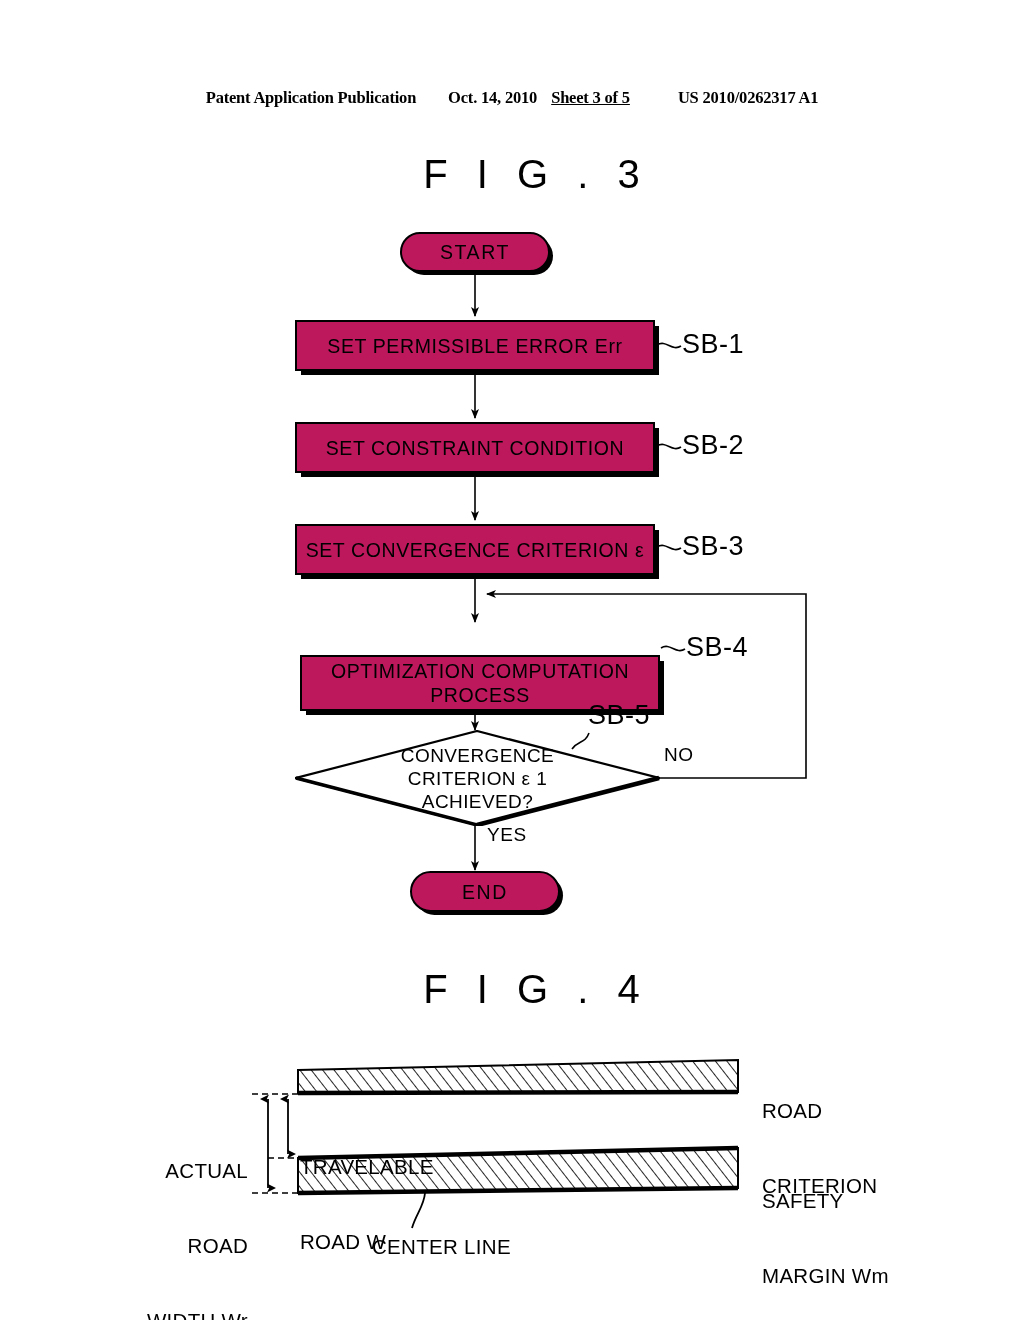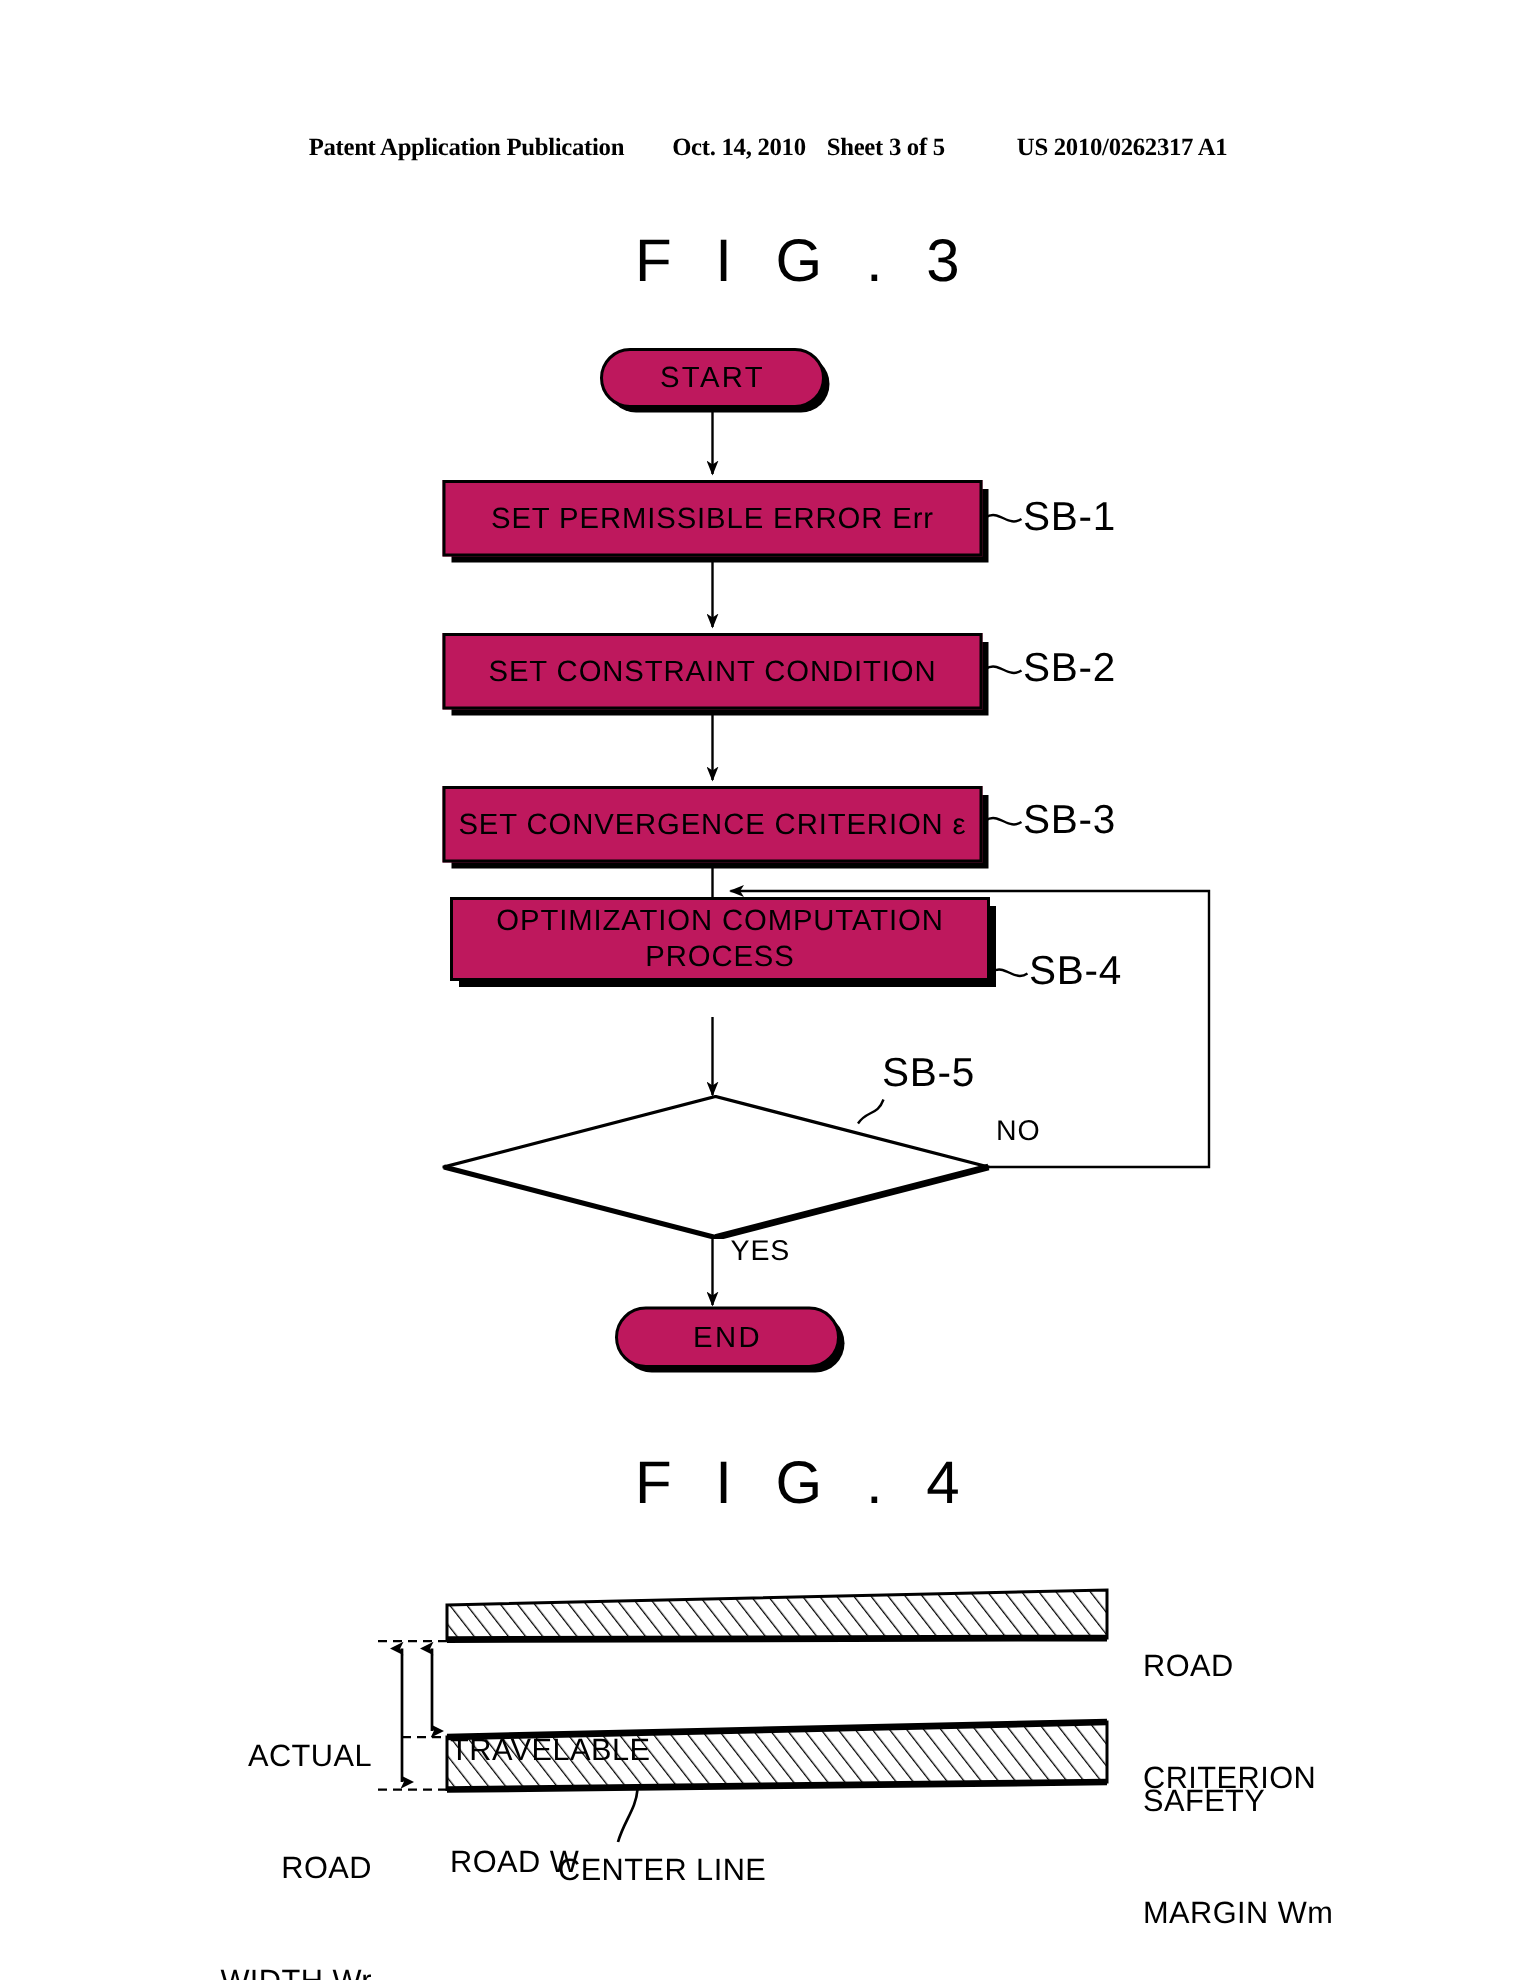--- a/index.html
+++ b/index.html
@@ -26,21 +26,21 @@
     justify-content: center;
     align-items: baseline;
     font-family: "Liberation Serif", serif;
     font-weight: bold;
     font-size: 16.5px;
     letter-spacing: -0.2px;
     white-space: pre;
   }
   .patent-header .hdr-pub { }
   .patent-header .hdr-date { margin-left: 32px; }
-  .patent-header .hdr-sheet { margin-left: 14px; }
+  .patent-header .hdr-sheet { margin-left: 14px; text-decoration: underline; }
   .patent-header .hdr-num { margin-left: 48px; }
 
   
   .fig-title {
     position: absolute;
     width: 1024px;
     text-align: center;
     font-family: "Liberation Sans", sans-serif;
     font-size: 40px;
     letter-spacing: 9px;
@@ -210,33 +210,38 @@
 <div class="node" style="left:295px; top:422px; width:360px; height:51px;">
   <span>SET CONSTRAINT CONDITION</span>
 </div>
 <div class="ref-label" style="left:682px; top:430px;">SB-2</div>
 
 <div class="node" style="left:295px; top:524px; width:360px; height:51px;">
   <span>SET CONVERGENCE CRITERION ε</span>
 </div>
 <div class="ref-label" style="left:682px; top:531px;">SB-3</div>
 
-<div class="node" style="left:300px; top:598px; width:360px; height:56px; flex-direction:column;">
+<div class="node" style="left:300px; top:655px; width:360px; height:56px; flex-direction:column;">
   <span>OPTIMIZATION COMPUTATION</span>
   <span>PROCESS</span>
 </div>
 <div class="ref-label" style="left:686px; top:632px;">SB-4</div>
 
 <div class="diamond-wrap" style="left:295px; top:730px; width:365px; height:96px;">
   <svg width="365" height="96">
     <polygon points="182,1 364,48 182,95 1,48" fill="#ffffff" stroke="#000" stroke-width="2.2"></polygon>
 
     <line x1="182" y1="95" x2="364" y2="48" stroke="#000" stroke-width="4.6"></line>
     <line x1="1" y1="48" x2="182" y2="95" stroke="#000" stroke-width="3.4"></line>
   </svg>
+  <div class="diamond-label">
+    <div>CONVERGENCE</div>
+    <div>CRITERION ε 1</div>
+    <div>ACHIEVED?</div>
+  </div>
 </div>
 <div class="ref-label" style="left:588px; top:700px;">SB-5</div>
 
 <div class="branch-label" style="left:664px; top:744px;">NO</div>
 <div class="branch-label" style="left:487px; top:824px;">YES</div>
 
 <div class="node terminator" style="left:410px; top:871px; width:150px; height:41px;">
   <span>END</span>
 </div>
 

